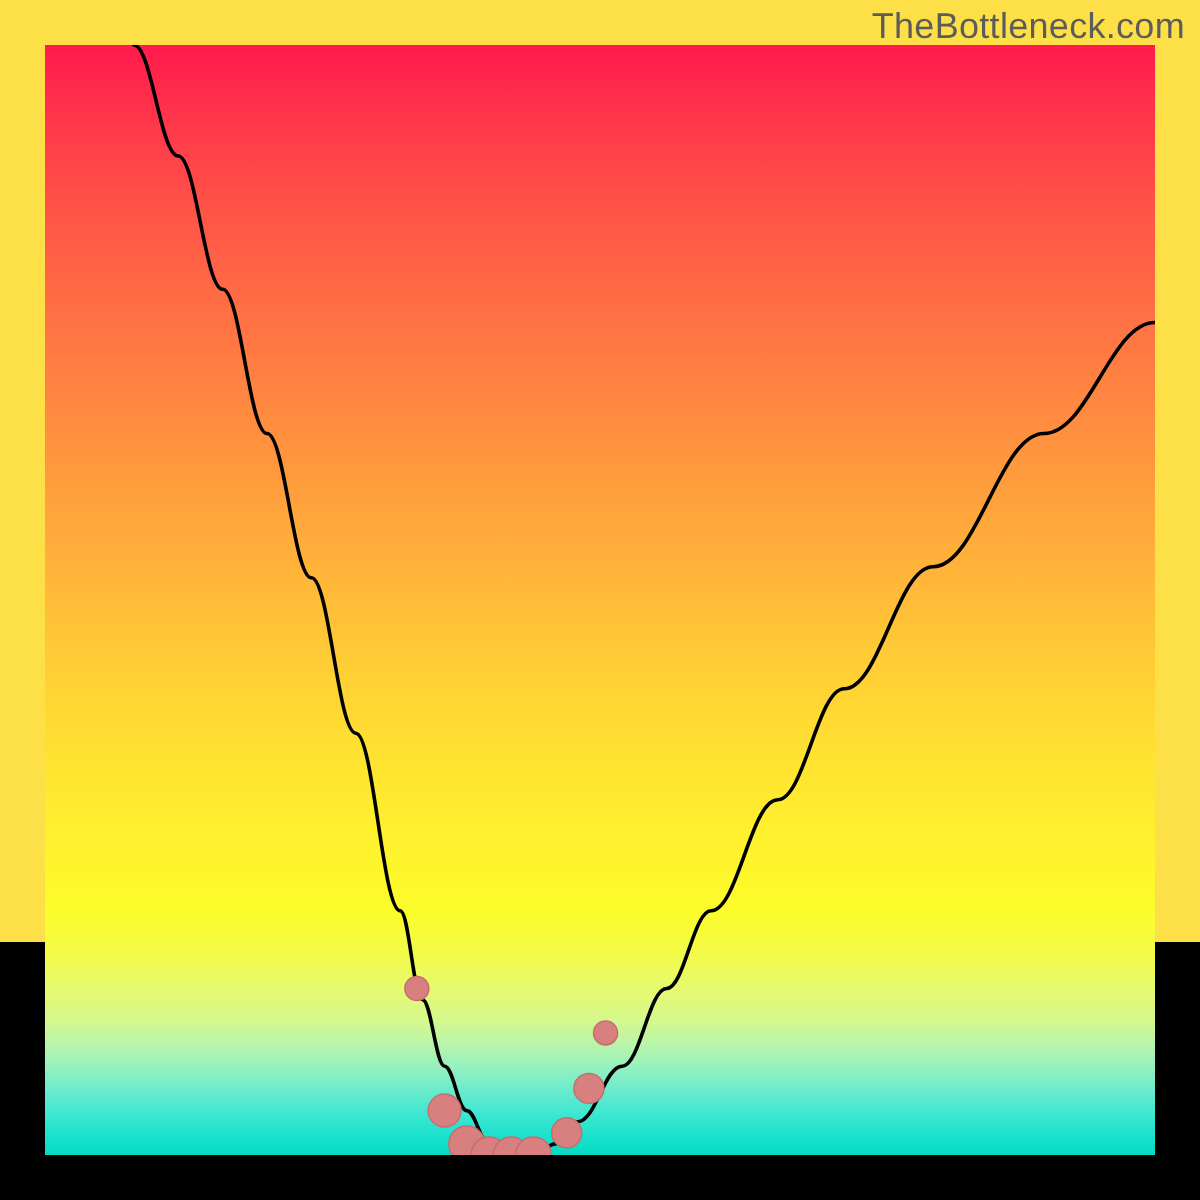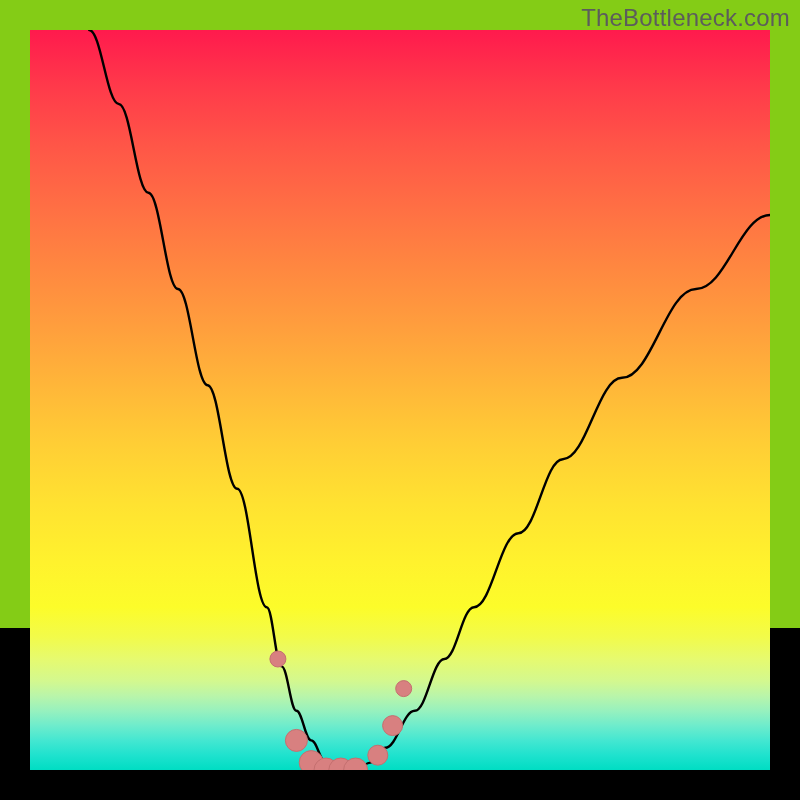--- a/index.html
+++ b/index.html
@@ -1,21 +1,21 @@
 <!DOCTYPE html>
 <html><head>
 <meta charset="utf-8">
 <style>
   * { margin: 0; padding: 0; box-sizing: border-box; }
   html, body { width: 800px; height: 800px; overflow: hidden; background: #000; }
   .frame {
     position: relative;
     width: 800px;
     height: 628px;
-    background: #84cc16;
+    background: #fde047;
   }
   .plot-area {
     position: absolute;
     left: 30px;
     top: 30px;
     width: 740px;
     height: 740px;
     background: linear-gradient(to bottom,
       #ff1a4d 0%,
       #ff3b4a 8%,

